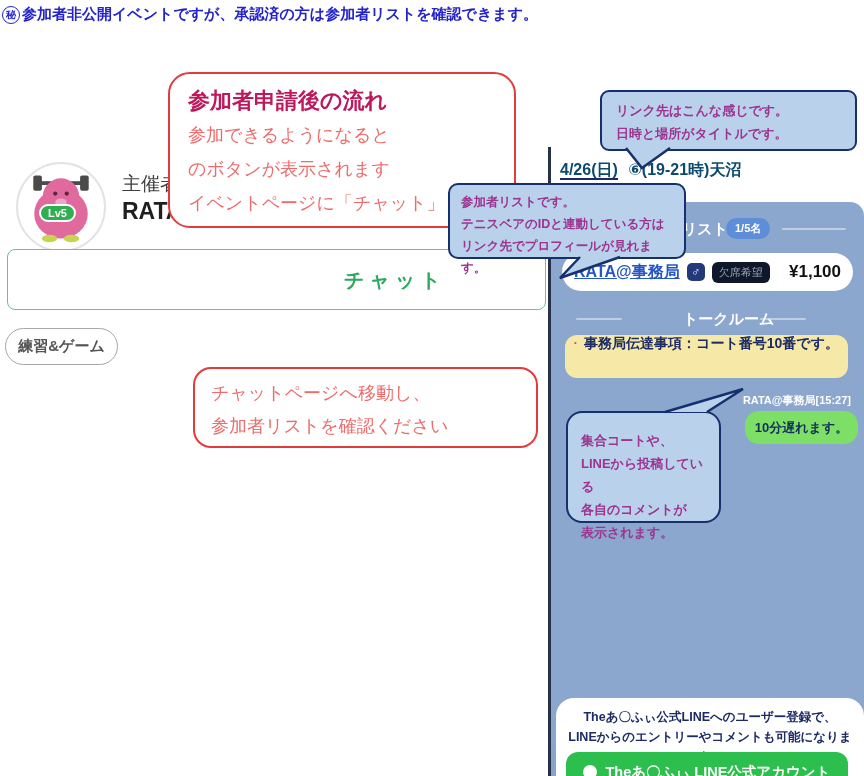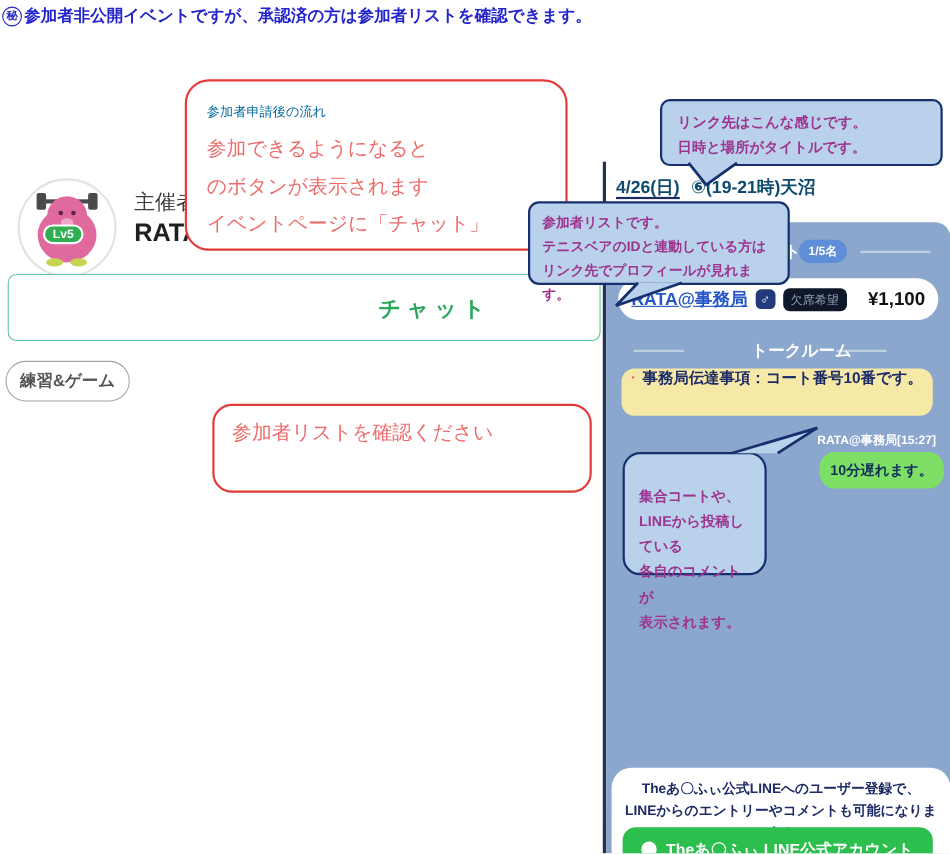--- a/index.html
+++ b/index.html
@@ -13,21 +13,21 @@
 
   
   .avatar{left:16px;top:162px;width:90px;height:90px;border-radius:50%;background:#fff;border:2px solid #e3e3e3;box-sizing:border-box;display:flex;align-items:center;justify-content:center;overflow:hidden;}
   .lv-badge{left:39px;top:204px;background:#2fae52;color:#fff;font-size:11px;font-weight:bold;padding:1px 7px;border-radius:10px;border:2px solid #fff;}
   .role-label{left:122px;top:171px;font-size:19px;color:#3c3c3c;}
   .org-name{left:122px;top:198px;font-size:23px;font-weight:bold;color:#1f1f1f;}
 
   
   .red-box{border:2.5px solid #e23b3b;border-radius:22px;background:#fff;box-sizing:border-box;}
   .red-box-1{left:168px;top:72px;width:348px;height:156px;padding:10px 18px;}
-  .red-box-1 .rb-title{color:#0369a1;font-weight:normal;font-size:12px;line-height:34px;}
+  .red-box-1 .rb-title{color:#be185d;font-weight:bold;font-size:22px;line-height:34px;}
   .red-box-1 .rb-line{color:#ee6b6b;font-size:18px;line-height:34px;}
   .red-box-2{left:193px;top:367px;width:345px;height:81px;padding:8px 16px;border-radius:18px;}
   .red-box-2 .rb-line{color:#ee6b6b;font-size:18px;line-height:33px;}
 
   
   .chat-btn{left:7px;top:249px;width:539px;height:61px;border:1.5px solid #5fc596;border-radius:8px;background:#fff;box-sizing:border-box;}
   .chat-btn span{position:absolute;left:336px;top:17px;color:#2aa95c;font-size:20px;font-weight:bold;letter-spacing:5px;}
   .tag-pill{left:5px;top:328px;width:113px;height:37px;border:1.5px solid #a6a6a6;border-radius:19px;box-sizing:border-box;display:flex;align-items:center;justify-content:center;color:#555;font-size:15px;font-weight:bold;background:#fff;}
 
   
@@ -56,22 +56,22 @@
 
   .yellow-box{left:565px;top:335px;width:283px;height:43px;background:#f6e9a8;border-radius:12px;display:flex;align-items:flex-start;gap:7px;padding:0 9px;box-sizing:border-box;}
   .yellow-box .yb-text{color:#1c2b66;font-size:14px;font-weight:bold;white-space:nowrap;}
 
   .msg-meta{left:700px;top:393px;width:151px;text-align:right;color:#fff;font-size:11px;font-weight:bold;}
   .green-bubble{left:745px;top:411px;width:113px;height:33px;background:#7ddf66;border-radius:14px;display:flex;align-items:center;justify-content:center;color:#14305a;font-size:13px;font-weight:600;text-align:right;}
 
   
   .callout{background:#b9d1ea;border:2.5px solid #16306e;box-sizing:border-box;color:#9c3490;font-weight:bold;}
   .callout-1{left:600px;top:90px;width:257px;height:61px;border-radius:9px;padding:7px 14px;font-size:13px;line-height:23px;}
-  .callout-2{left:448px;top:183px;width:238px;height:76px;border-radius:10px;padding:6px 11px;font-size:12.5px;line-height:22px;margin-left:32px;}
-  .callout-3{left:566px;top:411px;width:131px;height:112px;border-radius:16px;padding:26px 13px;font-size:13px;line-height:23px;}
+  .callout-2{left:448px;top:183px;width:238px;height:76px;border-radius:10px;padding:6px 11px;font-size:12.5px;line-height:22px;}
+  .callout-3{left:566px;top:411px;width:155px;height:112px;border-radius:16px;padding:16px 13px;font-size:13px;line-height:23px;}
   .tail{pointer-events:none;}
 
   
   .white-card{left:556px;top:698px;width:308px;height:78px;background:#fff;border-radius:18px 18px 0 0;}
   .promo-text{left:556px;top:707px;width:308px;text-align:center;color:#1c2b66;font-size:12.5px;font-weight:bold;line-height:20px;}
   .line-btn{left:566px;top:752px;width:282px;height:40px;background:#2cbf4e;border-radius:12px;display:flex;align-items:center;justify-content:center;gap:8px;color:#fff;font-size:14.5px;font-weight:bold;cursor:pointer;}
   .line-dot{width:14px;height:14px;border-radius:50%;background:#fff;flex:0 0 auto;}
 </style>
 </head>
 <body>
@@ -108,20 +108,21 @@
     <div class="rb-line">イベントページに「チャット」</div>
   </div>
 
   <div class="abs chat-btn">
     <span>チャット</span>
   </div>
 
   <div class="abs tag-pill">練習&amp;ゲーム</div>
 
   <div class="abs red-box red-box-2">
+    <div class="rb-line">チャットページへ移動し、</div>
     <div class="rb-line">参加者リストを確認ください</div>
   </div>
 
   <div class="abs phone-line"></div>
   <div class="abs phone-bg"></div>
 
   <div class="abs event-title">
     <span class="date-link">4/26(日)</span>
     <span class="title-rest">⑥(19-21時)天沼</span>
   </div>

